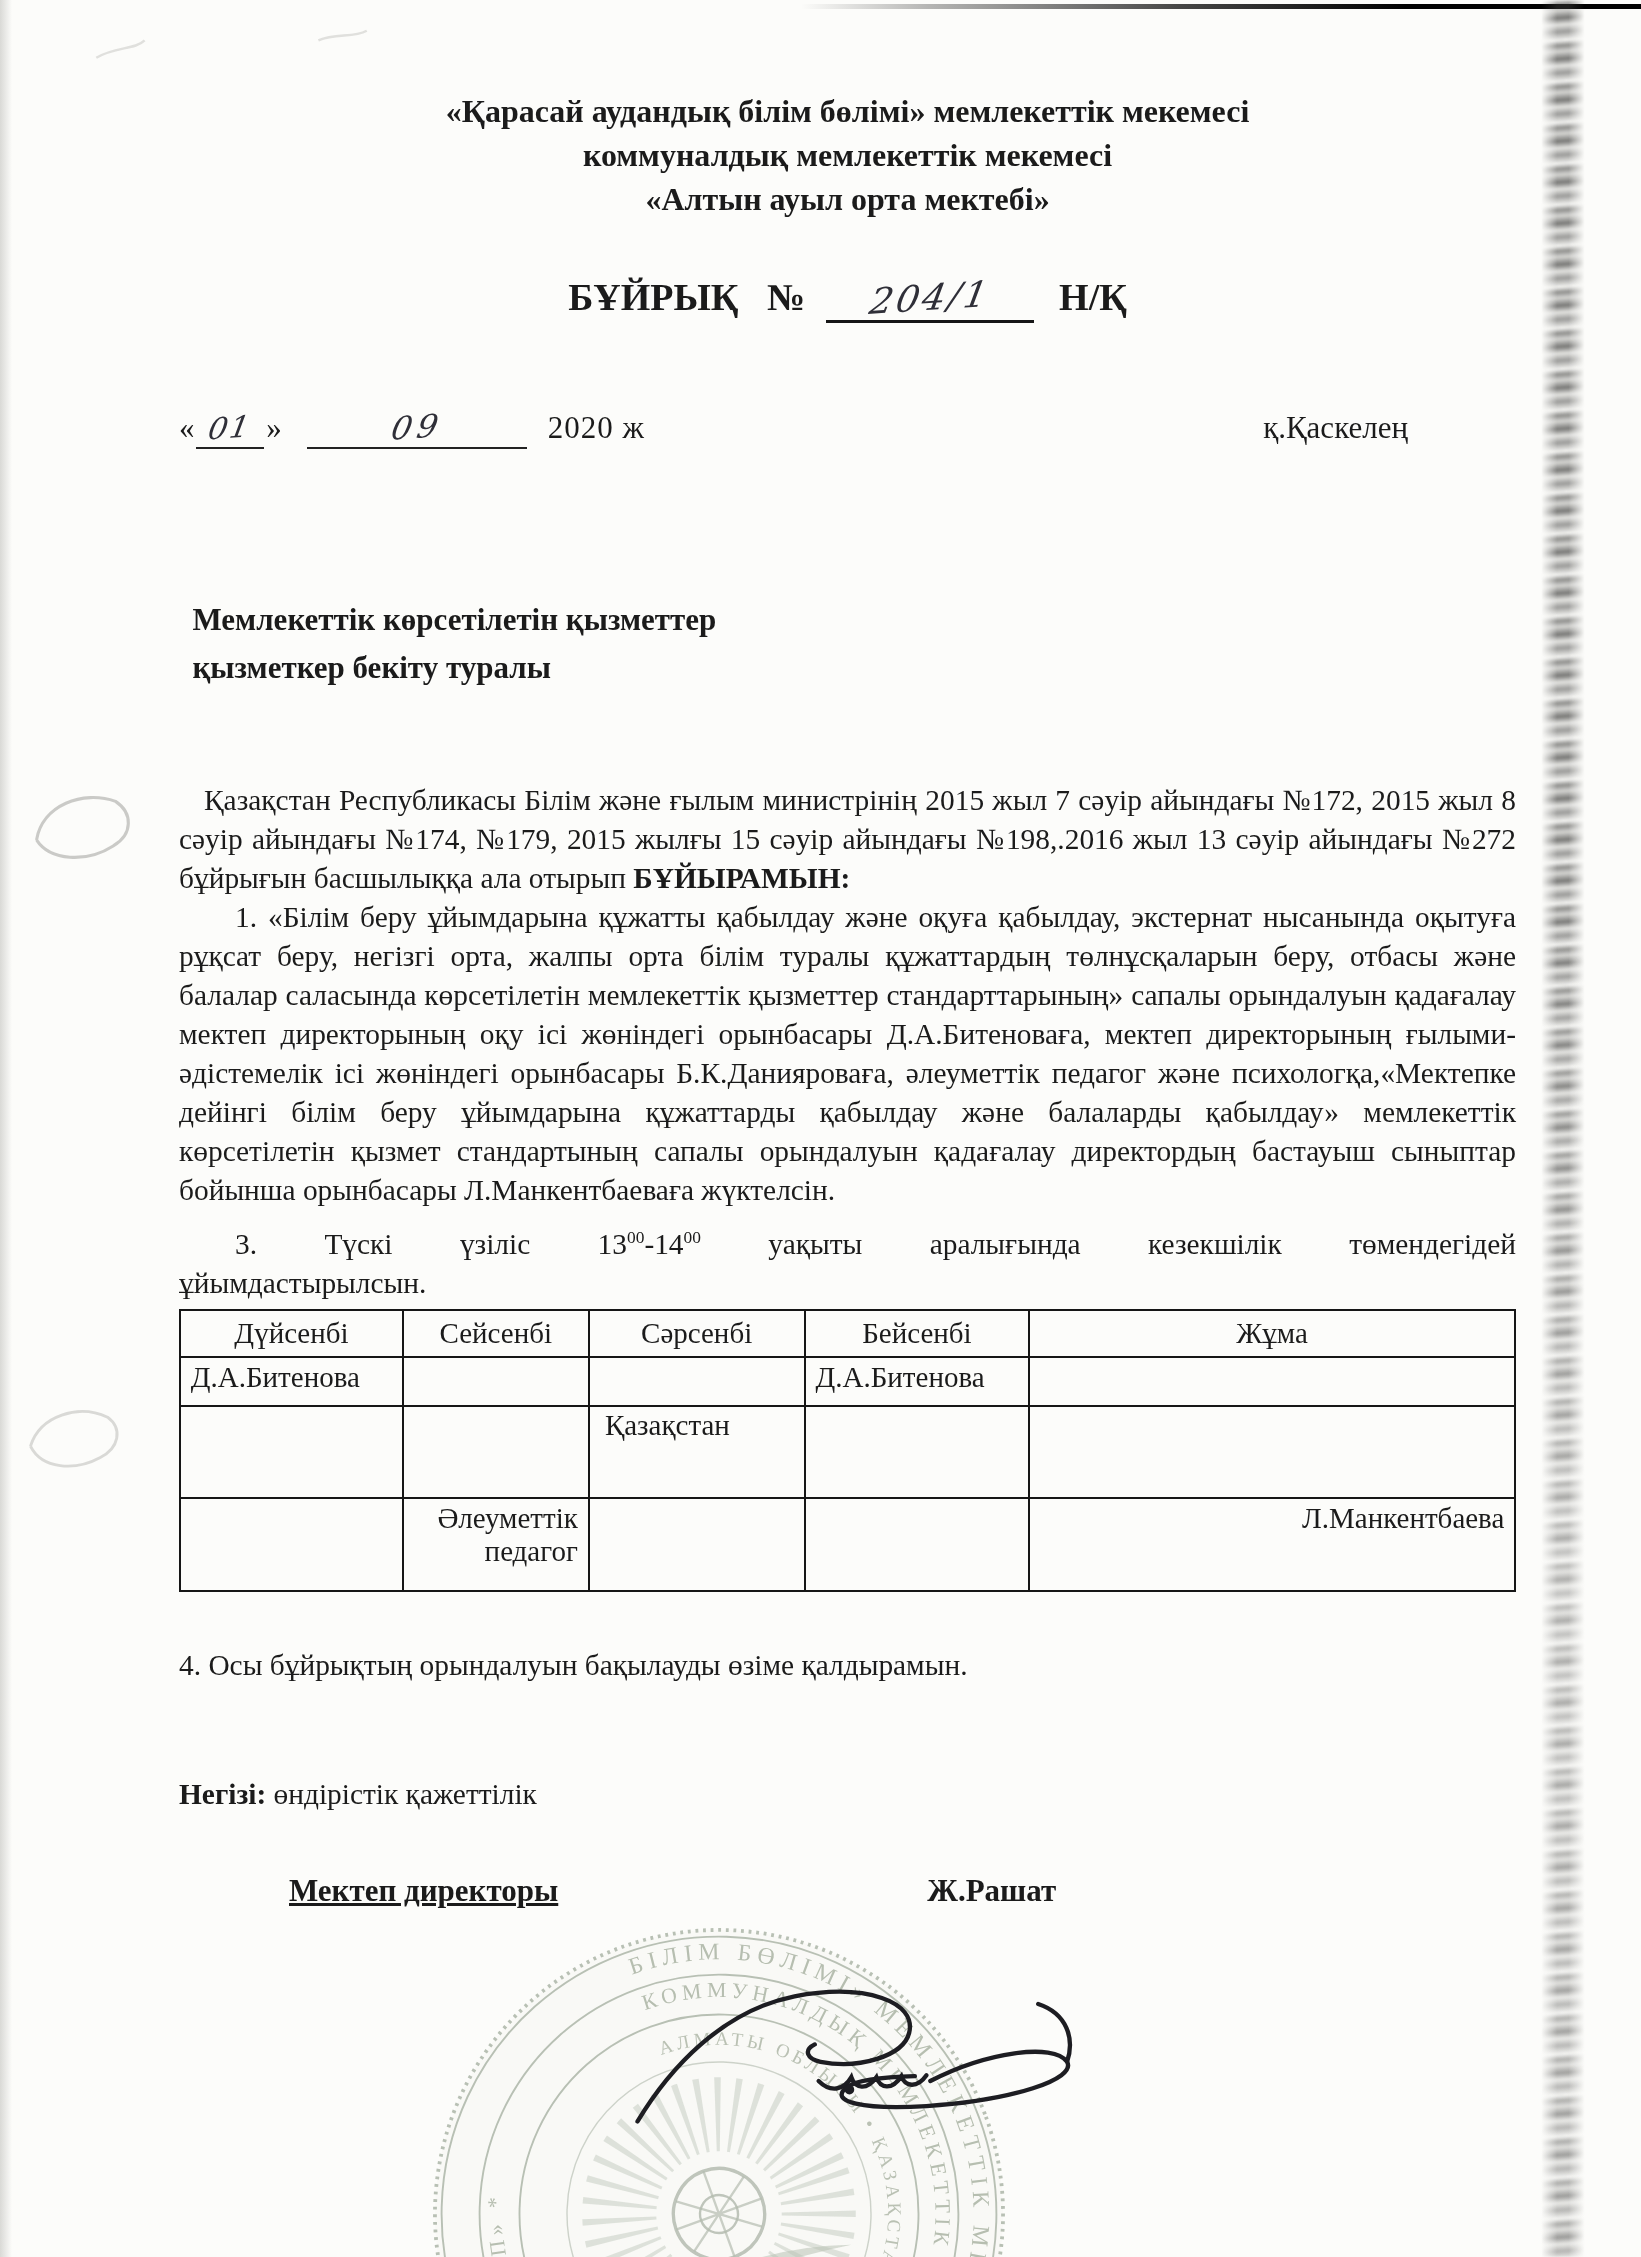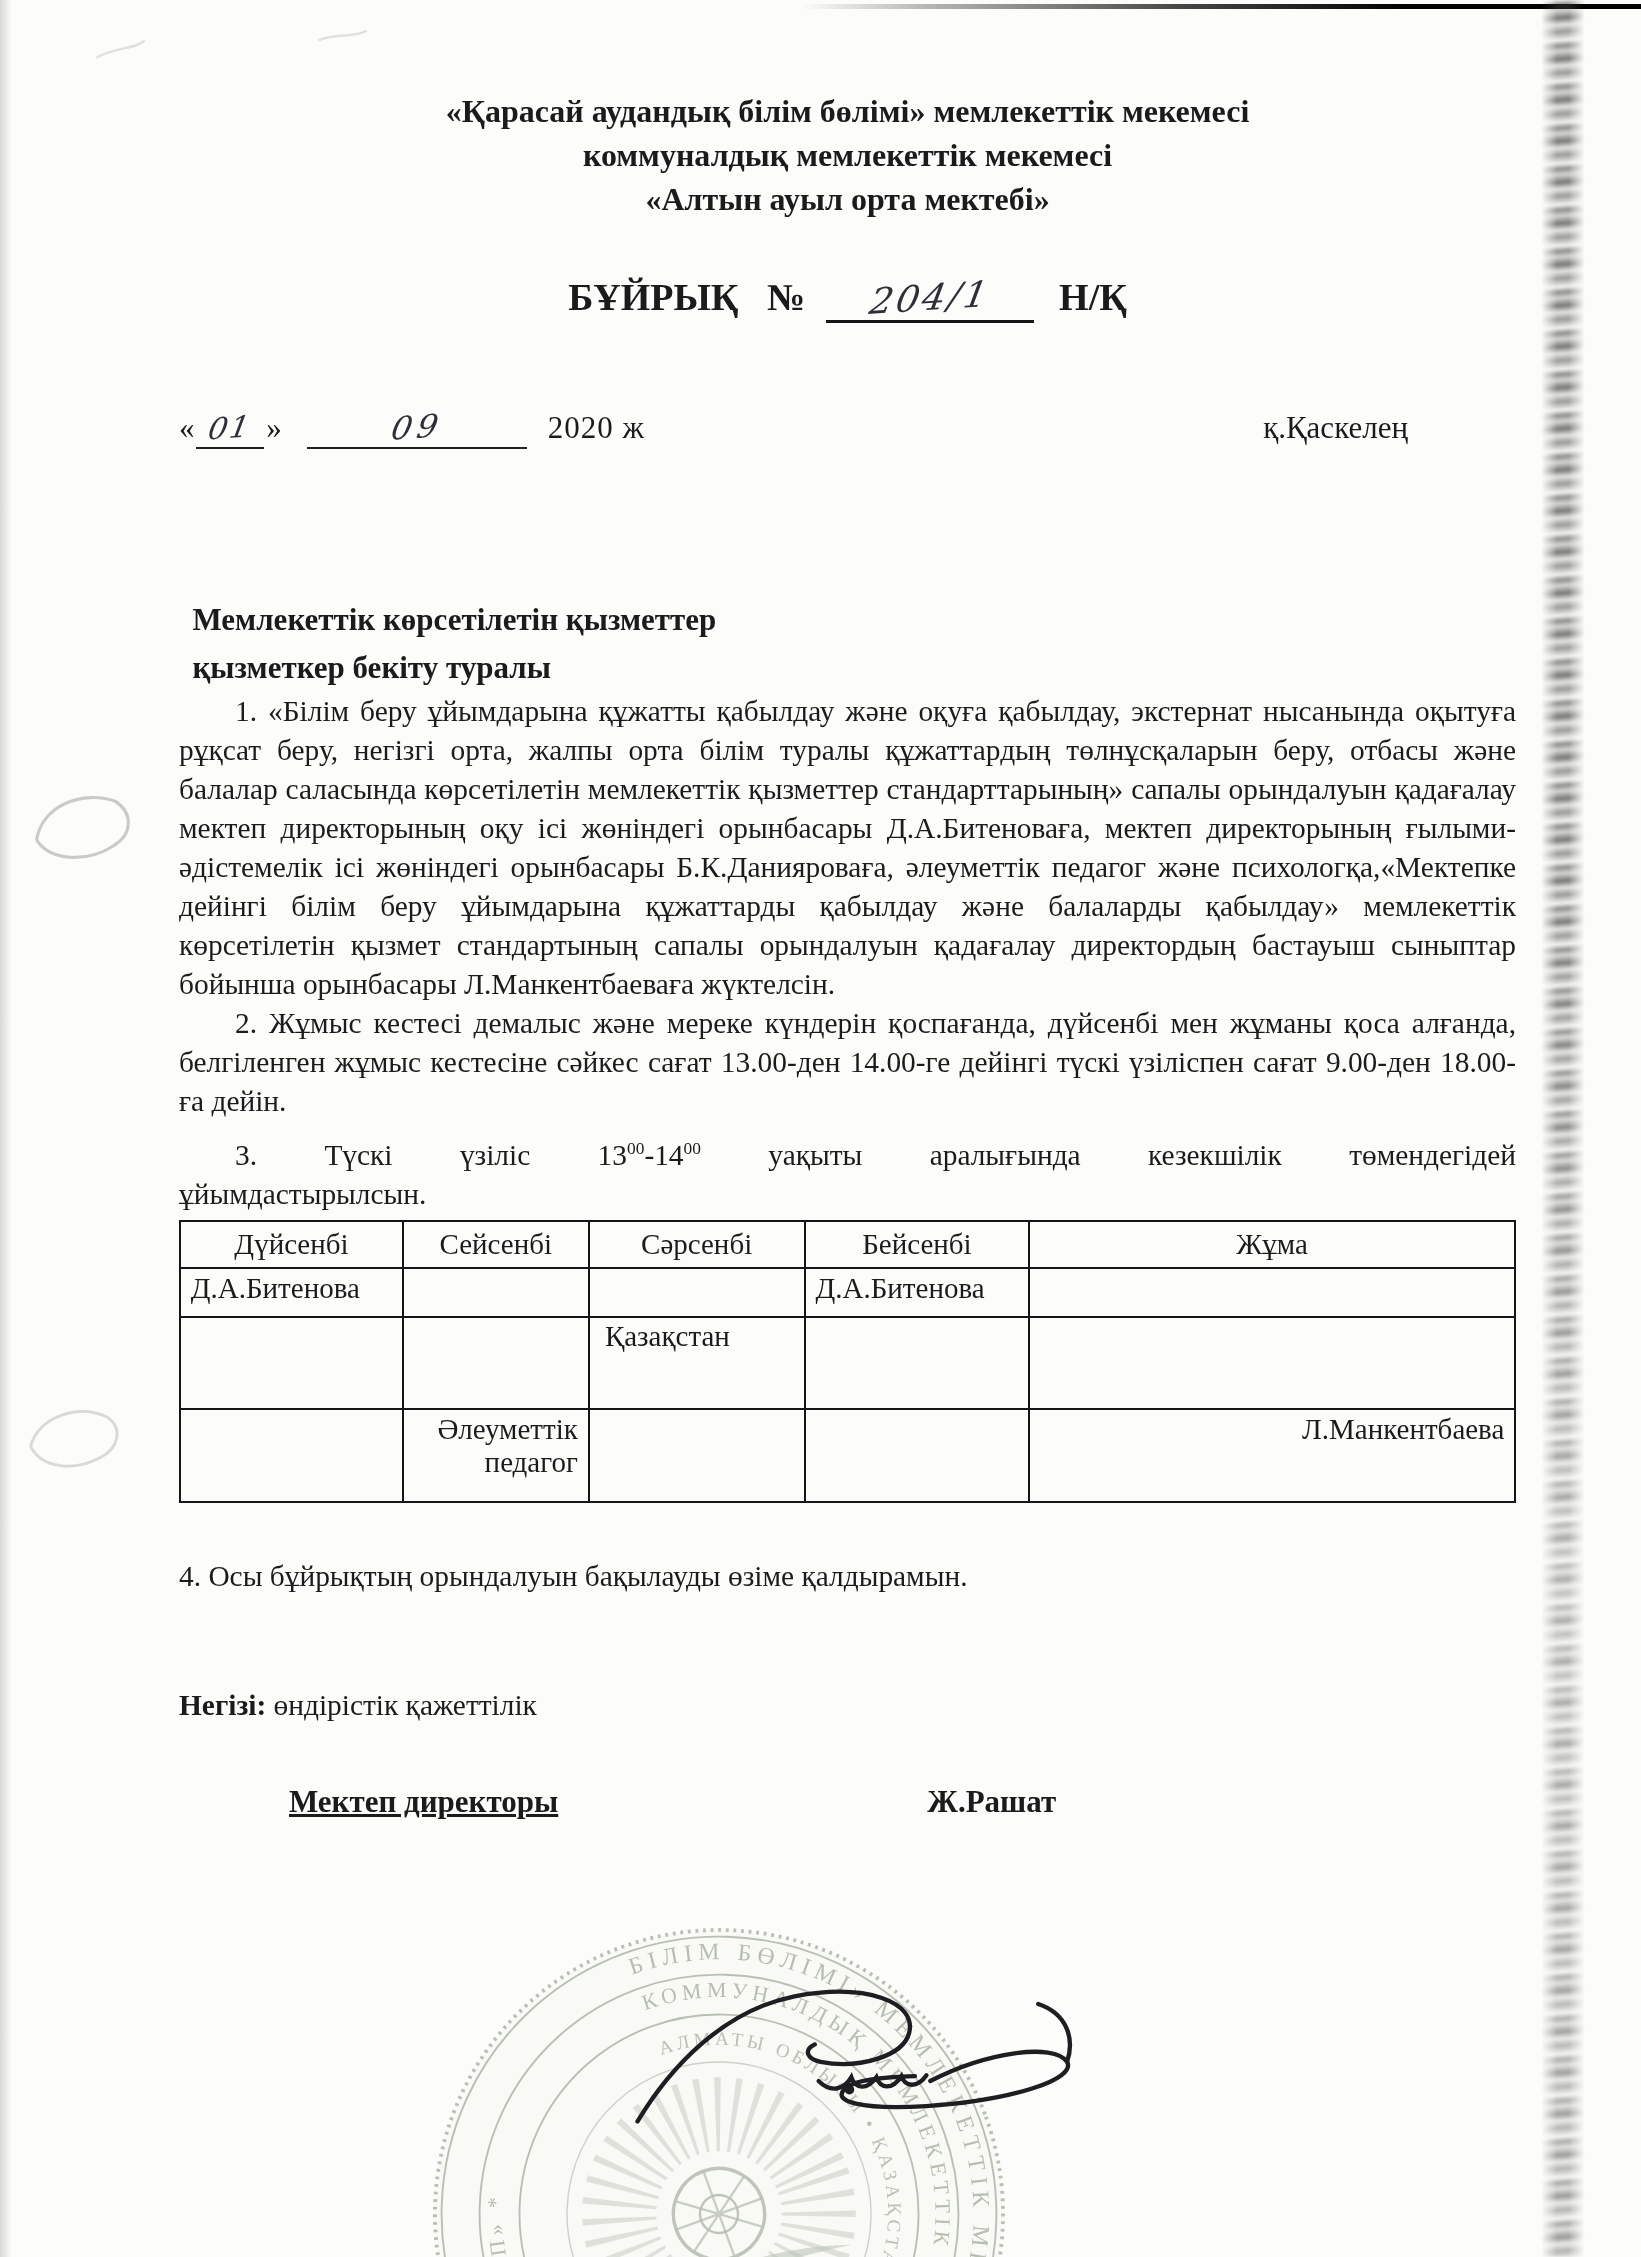--- a/index.html
+++ b/index.html
@@ -158,24 +158,24 @@
         <span>«</span><span class="day-slot"><span class="hw hw-day">01</span></span><span>»</span><span class="mon-slot"><span class="hw hw-mon">09</span></span><span class="year">2020 ж</span>
       </span>
       <span class="city">қ.Қаскелең</span>
     </div>
 
     <div class="subject">
       <div>Мемлекеттік көрсетілетін қызметтер</div>
       <div>қызметкер бекіту туралы</div>
     </div>
 
+    <p class="body-text preamble"><span>Қазақстан Республикасы Білім және ғылым министрінің 2015 жыл 7 сәуір айындағы №172, 2015 жыл 8 сәуір айындағы №174, №179, 2015 жылғы 15 сәуір айындағы №198,.2016 жыл 13 сәуір айындағы №272 бұйрығын басшылыққа ала отырып </span><b class="inline">БҰЙЫРАМЫН:</b></p>
 
     <p class="body-text para">1. «Білім беру ұйымдарына құжатты қабылдау және оқуға қабылдау, экстернат нысанында оқытуға рұқсат беру, негізгі орта, жалпы орта білім туралы құжаттардың төлнұсқаларын беру, отбасы және балалар саласында көрсетілетін мемлекеттік қызметтер стандарттарының» сапалы орындалуын қадағалау мектеп директорының оқу ісі жөніндегі орынбасары Д.А.Битеноваға, мектеп директорының ғылыми-әдістемелік ісі жөніндегі орынбасары Б.К.Данияроваға, әлеуметтік педагог және психологқа,«Мектепке дейінгі білім беру ұйымдарына құжаттарды қабылдау және балаларды қабылдау» мемлекеттік көрсетілетін қызмет стандартының сапалы орындалуын қадағалау директордың бастауыш сыныптар бойынша орынбасары Л.Манкентбаеваға жүктелсін.</p>
 
-    <p class="body-text para">2. Жұмыс кестесі демалыс және мереке күндерін қоспағанда, дүйсенбі мен жұманы қоса алғанда, белгіленген жұмыс кестесіне сәйкес сағат 13.00-ден 14.00-ге дейінгі түскі үзіліспен сағат 9.00-ден 18.00-ға дейін.</p>
 
     <p class="body-text para p3"><span>3. Түскі үзіліс 13</span><span class="sup">00</span><span>-14</span><span class="sup">00</span><span> уақыты аралығында кезекшілік төмендегідей ұйымдастырылсын.</span></p>
 
     <table class="duty">
       <colgroup>
         <col style="width:16.7%">
           <col style="width:13.9%">
           <col style="width:16.2%">
           <col style="width:16.8%">
           <col style="width:36.4%">

